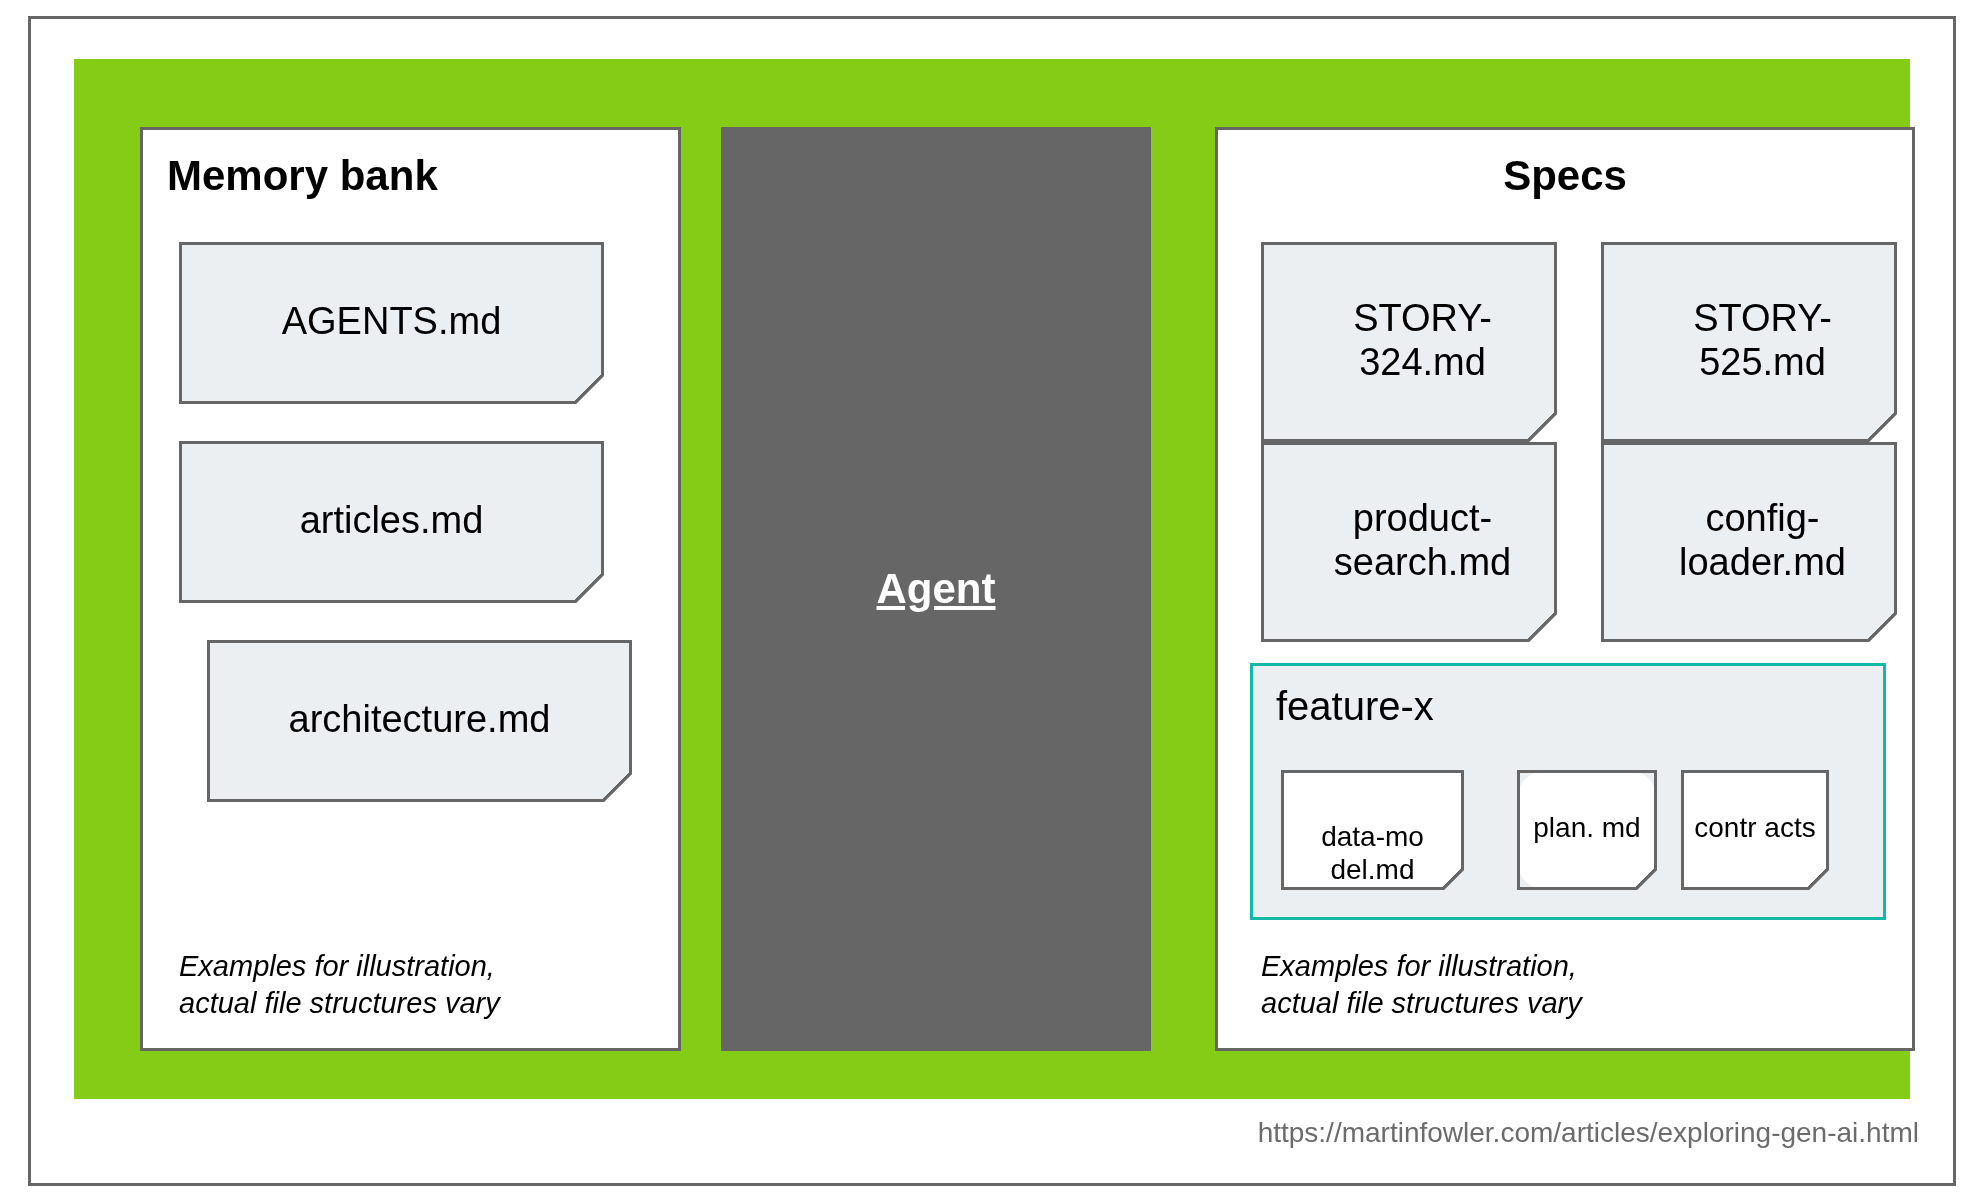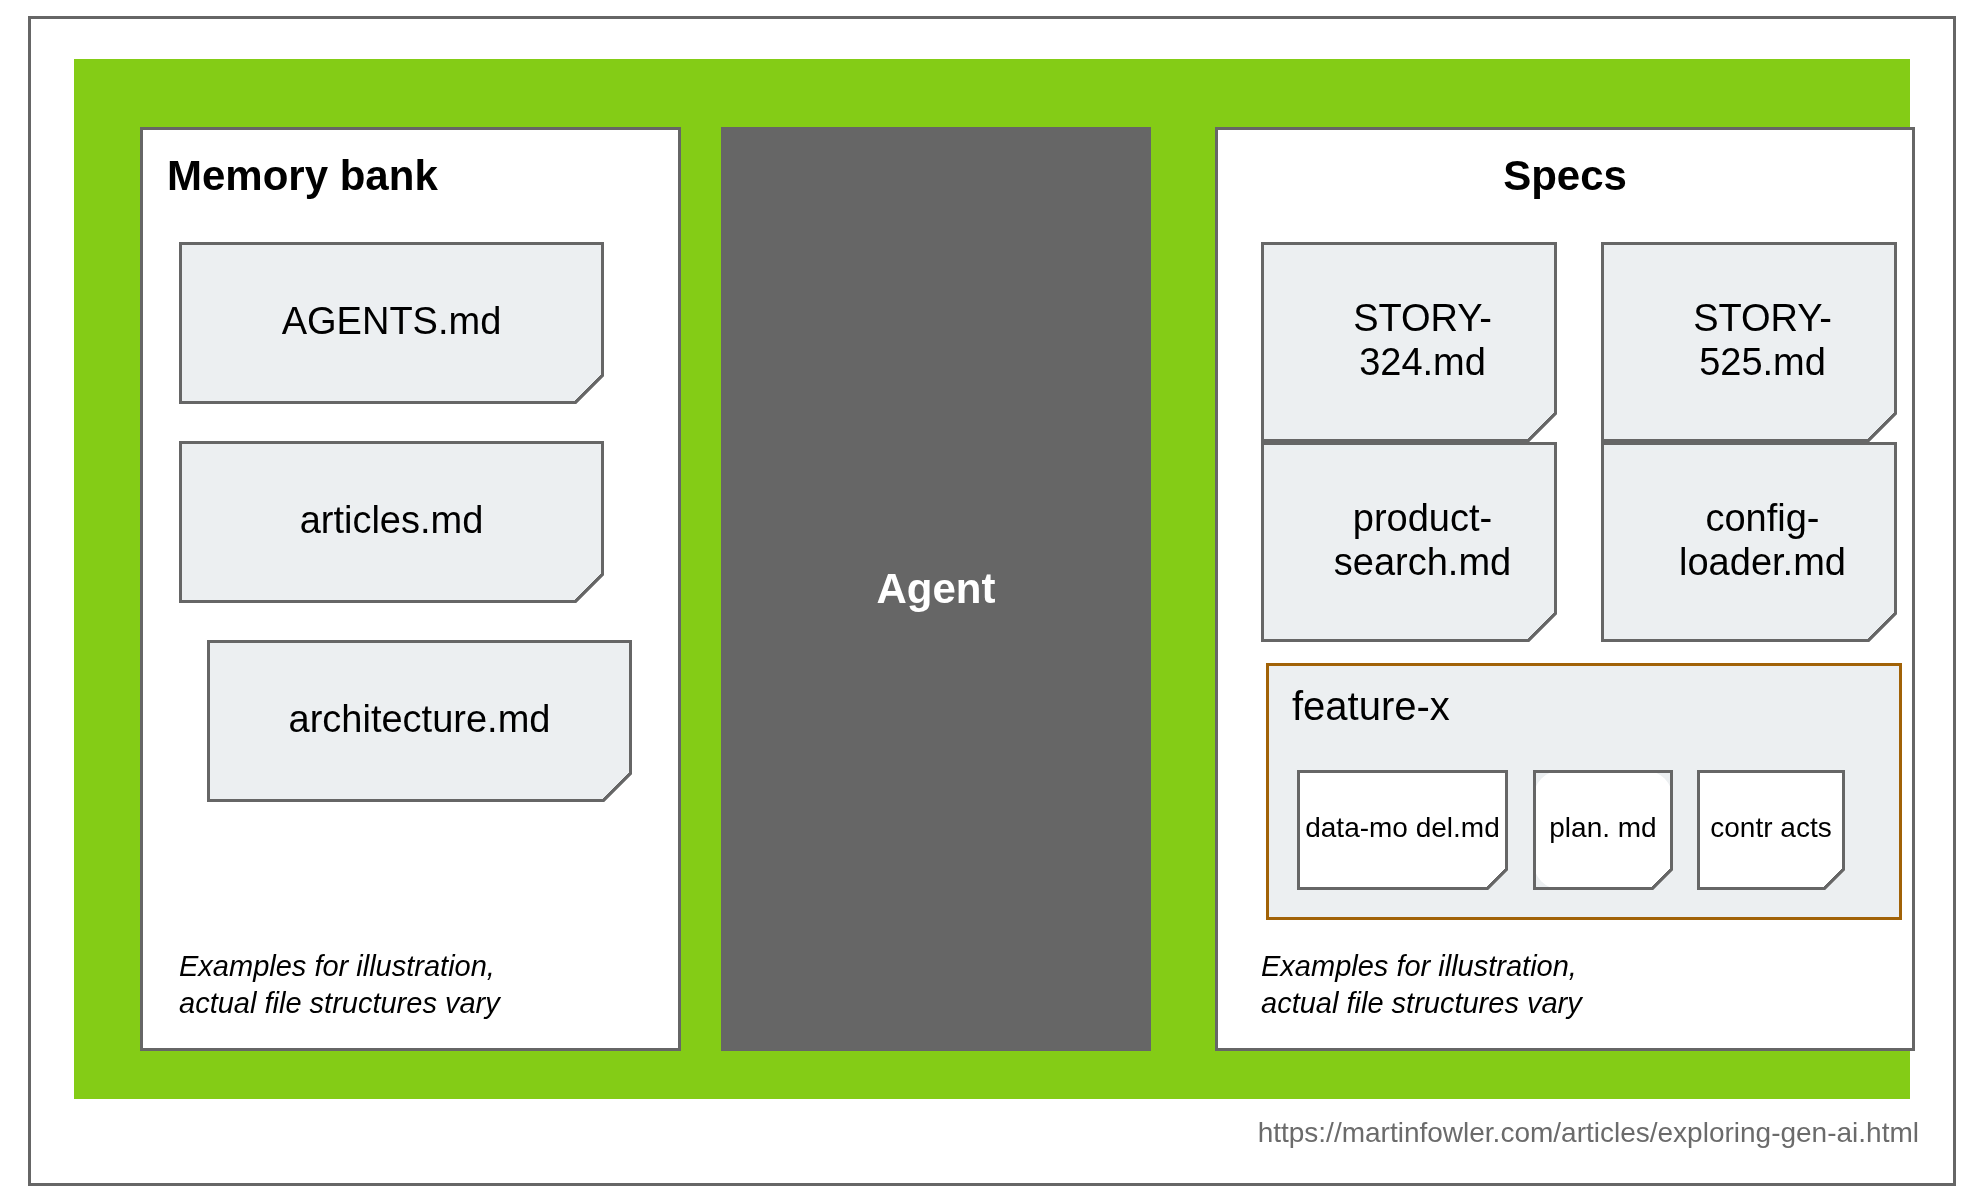--- a/index.html
+++ b/index.html
@@ -52,20 +52,21 @@
     background: #666666;
     display: flex;
     align-items: center;
     justify-content: center;
   }
 
   #agent-label {
     color: #ffffff;
     font-size: 42px;
     font-weight: bold;
+    text-decoration: underline;
   }
 
   
   .panel-title {
     position: absolute;
     top: 22px;
     font-size: 42px;
     font-weight: bold;
     color: #000000;
     white-space: nowrap;
@@ -124,26 +125,26 @@
   
   .spec-card { width: 296px; height: 200px; font-size: 38px; padding-left: 27px; }
   .spec-card.col-a { left: 43px; }
   .spec-card.col-b { left: 383px; }
   .spec-card.row-1 { top: 112px; }
   .spec-card.row-2 { top: 312px; }
 
   
   #feature-group {
     position: absolute;
-    left: 48px;
+    left: 32px;
     top: 533px;
     width: 636px;
     height: 257px;
     background: #ECEFF1;
-    border: 3px solid #a16207;
+    border: 3px solid #14b8a6;
   }
   #feature-group-title {
     position: absolute;
     left: 23px;
     top: 18px;
     font-size: 40px;
     color: #000000;
     white-space: nowrap;
   }
   .nested-card {
@@ -152,21 +153,21 @@
     font-size: 28px;
   }
   .nested-card::before {
     clip-path: polygon(
       0 0, 100% 0, 100% calc(100% - 20px), calc(100% - 20px) 100%, 0 100%,
       0 calc(100% - 3px), calc(100% - 21.2px) calc(100% - 3px),
       calc(100% - 3px) calc(100% - 21.2px), calc(100% - 3px) 3px, 3px 3px, 3px 100%, 0 100%);
   }
   .nested-card::after { width: 22px; height: 22px; }
   .nested-card { clip-path: polygon(0 0, 100% 0, 100% calc(100% - 20px), calc(100% - 20px) 100%, 0 100%); }
-  #nested-card-0 { left: 28px;  width: 211px; }
+  #nested-card-0 { left: 28px;  width: 183px; align-items: flex-end; }
   #nested-card-1 { left: 264px; width: 140px; border-radius: 29px; }
   #nested-card-2 { left: 428px; width: 148px; }
 
   
   .panel-note {
     position: absolute;
     bottom: 26px;
     font-size: 29px;
     font-style: italic;
     color: #000000;

